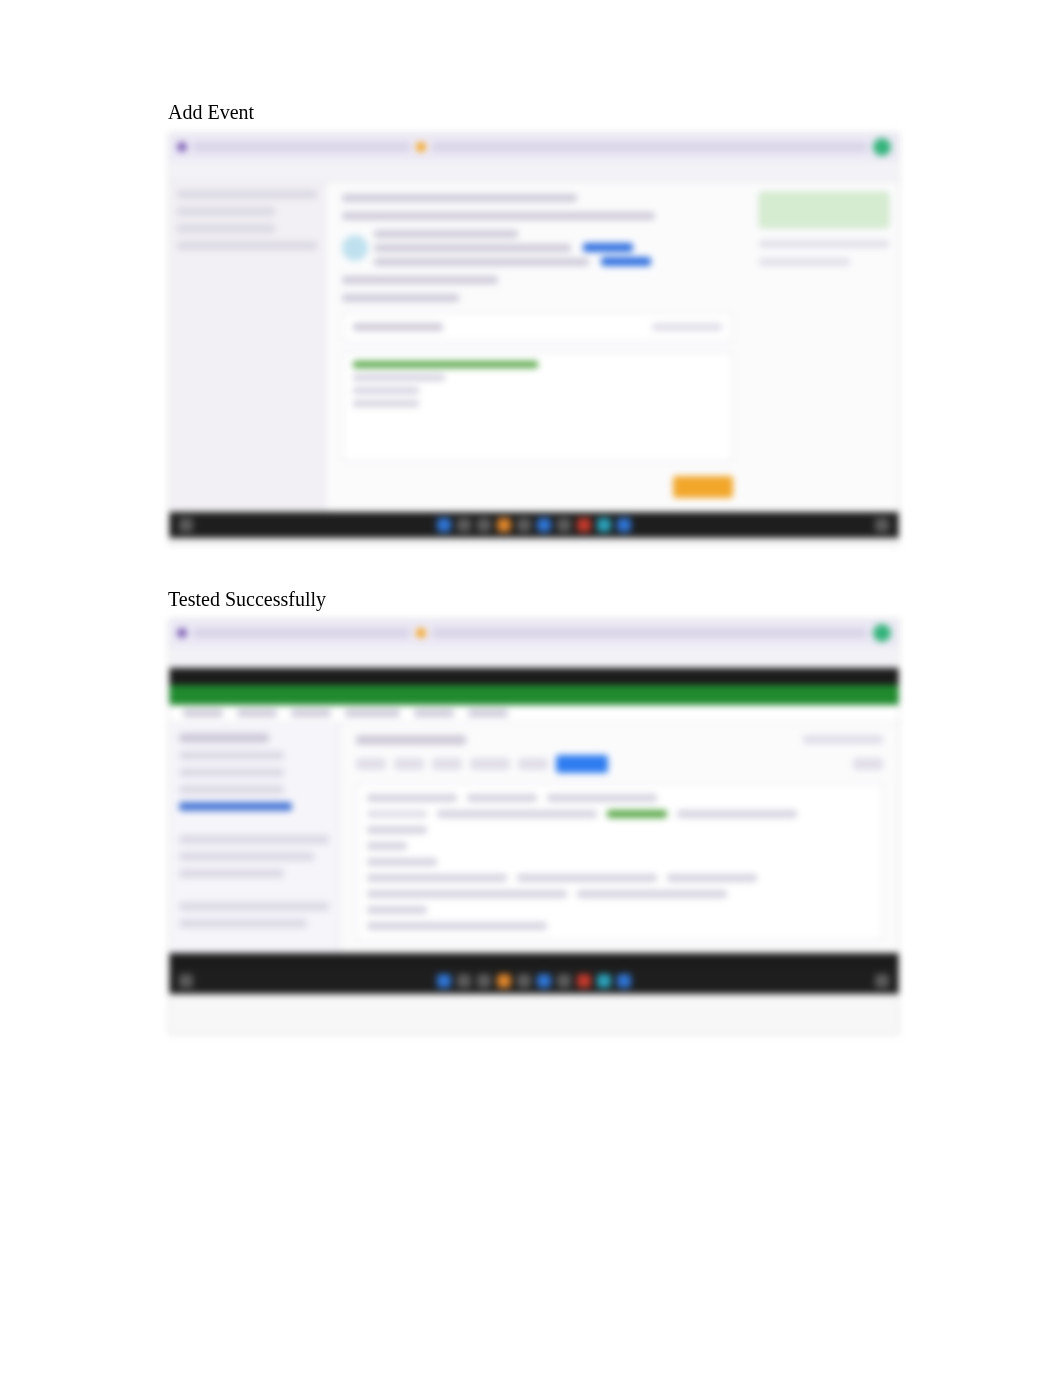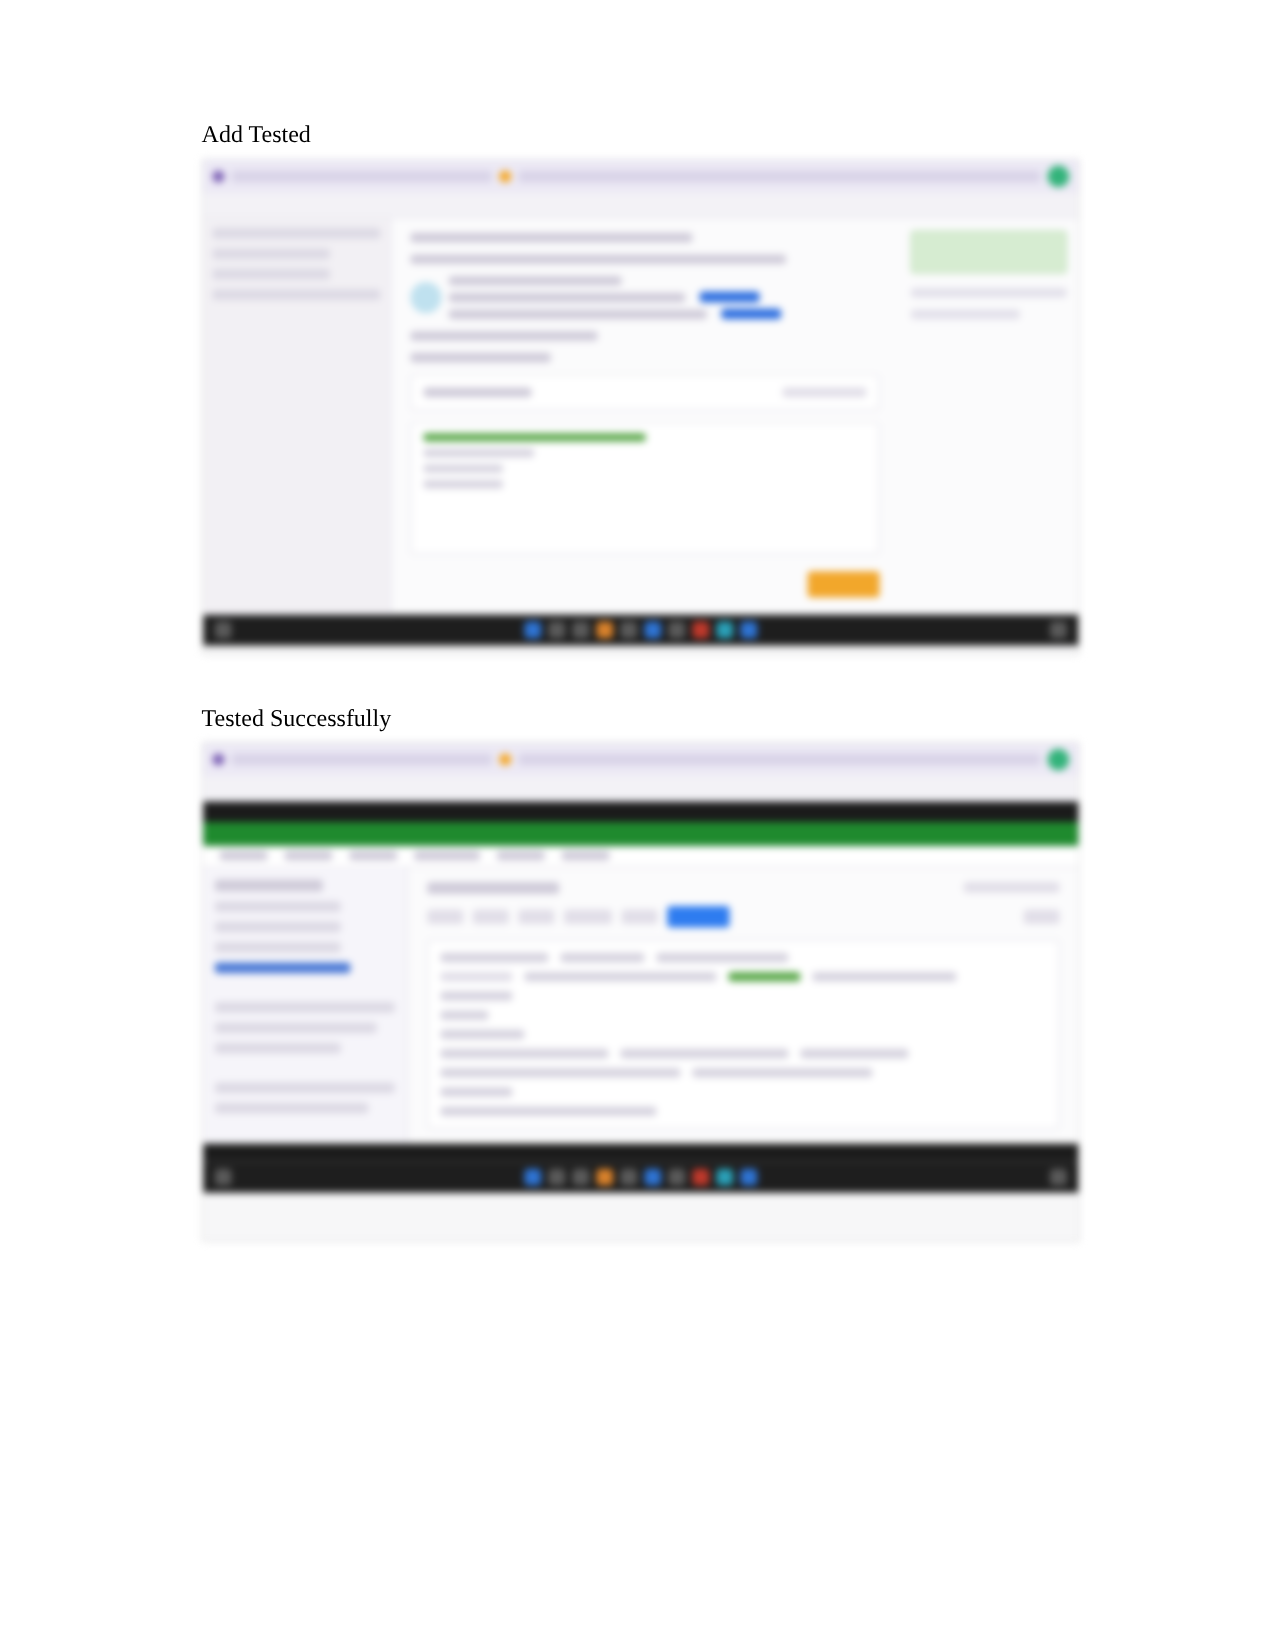--- a/index.html
+++ b/index.html
@@ -65,21 +65,21 @@
   .bluebtn{width:52px;height:18px;background:#2e7cf0;border-radius:3px;}
   .tableish{border:1px solid #e3e1ea;border-radius:3px;background:#fff;flex:1;padding:10px;display:flex;flex-direction:column;gap:8px;}
   .trow{display:flex;gap:10px;}
   .tcell{height:8px;background:#d6d3df;border-radius:3px;}
   .foot{height:20px;background:#1b1b1b;}
 </style>
 </head>
 <body>
 <div class="page">
 
-<div class="heading" style="top:101px;">Add Tested</div>
+<div class="heading" style="top:101px;">Add Event</div>
 
 <div class="shot" style="top:132px;height:412px;">
   <div class="shot-inner">
     <div class="chrome">
       <div class="dot a"></div>
       <div class="bar"></div>
       <div class="dot b"></div>
       <div class="bar" style="flex:2"></div>
       <div class="green"></div>
     </div>

